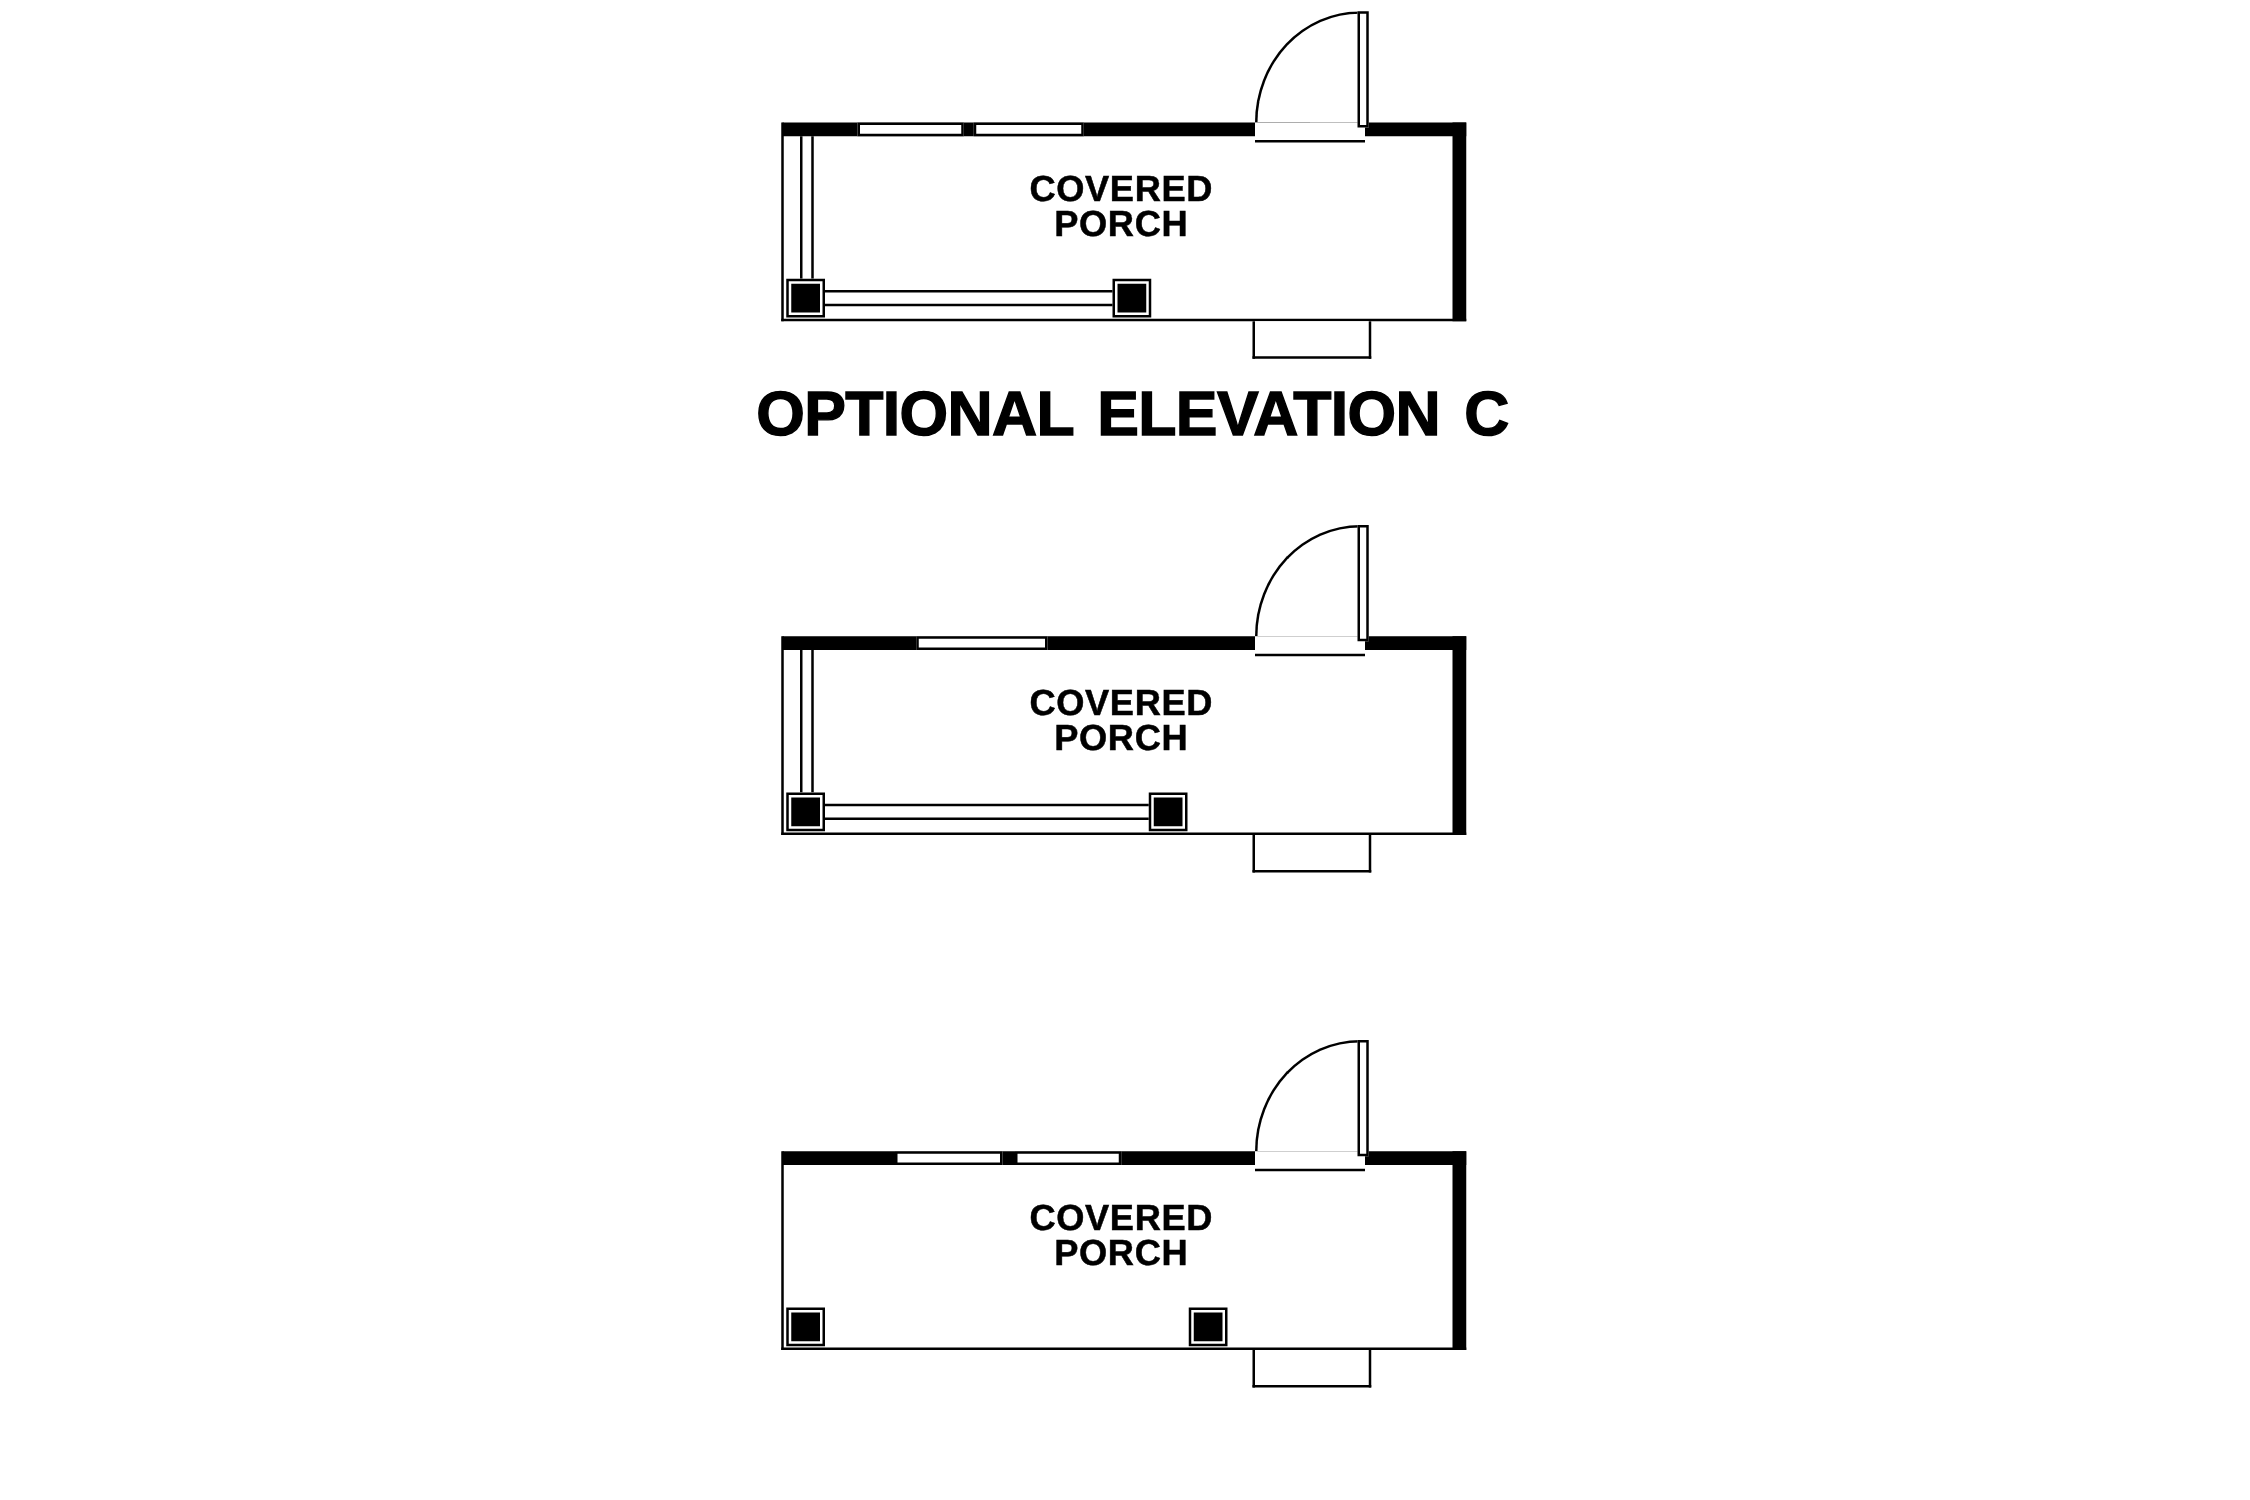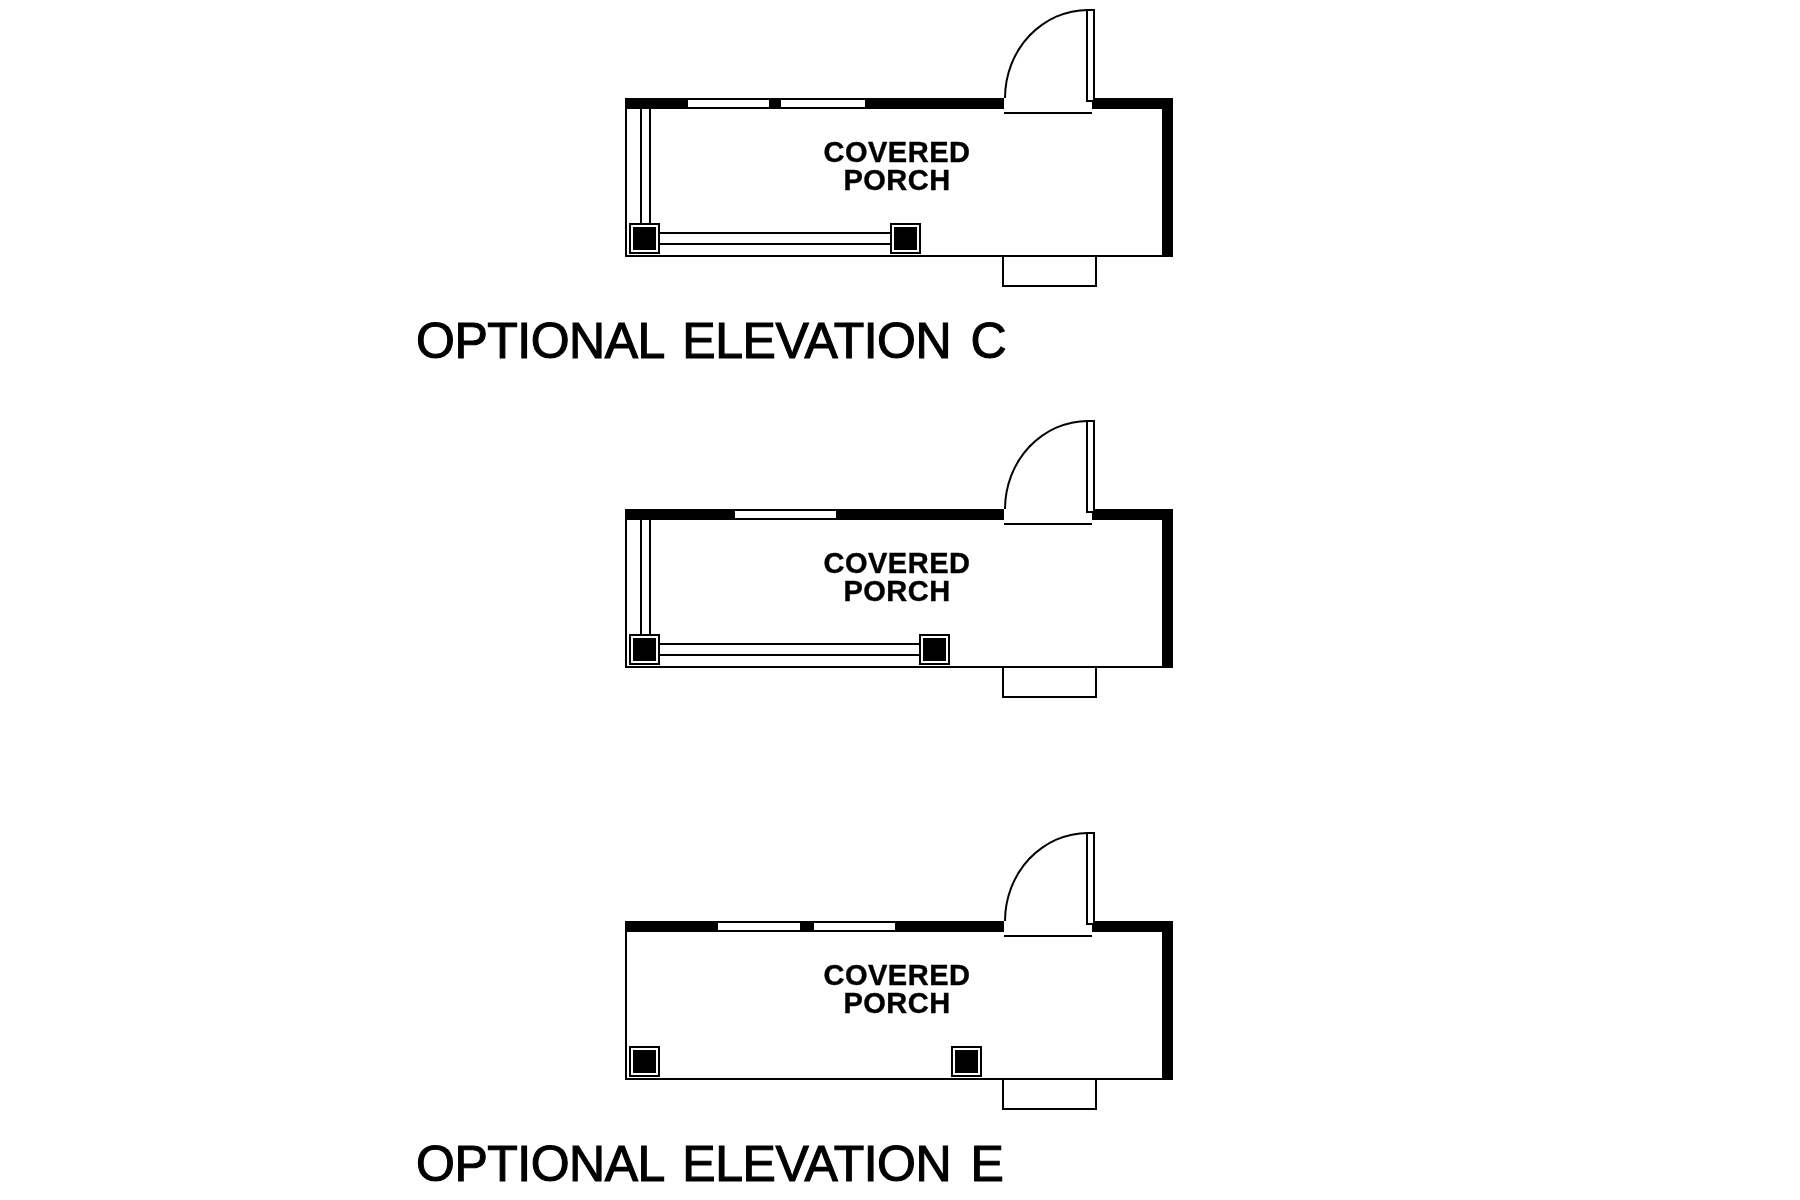--- a/index.html
+++ b/index.html
@@ -47,22 +47,22 @@
   .plan-e .col-right { left:951px; }
   .colcore { position:absolute; inset:2px; background:#000; }
   
   .step { position:absolute; left:1002px; top:calc(var(--wt) + 159px); width:95px; height:30px; background:#fff; border:2px solid #000; border-top:none; box-sizing:border-box; }
   
   .room-label { position:absolute; left:700px; top:calc(var(--wt) + 40px); width:394px; text-align:center;
                 font-weight:bold; font-size:29px; line-height:28px; letter-spacing:0.5px;
                 -webkit-text-stroke:0.4px #000; z-index:5; }
   .room-label span { display:block; }
   
-  .caption { position:absolute; left:400px; top:calc(var(--wt) + 201px); width:1000px; margin:16px; 
-             font-weight:normal; font-size:50px; line-height:52px; letter-spacing:-0.5px; word-spacing:6px;
+  .caption { position:absolute; left:400px; top:calc(var(--wt) + 201px); width:1000px; margin:6px; text-align:center;
+             font-weight:bold; font-size:50px; line-height:52px; letter-spacing:-0.5px; word-spacing:6px;
              -webkit-text-stroke:1.1px #000; z-index:5; }
 </style>
 </head>
 <body>
 
 <div class="canvas">
 
   <section class="plan plan-c">
     <div class="arc"></div>
     <div class="leaf"></div>
@@ -131,16 +131,15 @@
         <div class="colcore"></div>
       </div>
     <div class="col col-right">
         <div class="colcore"></div>
       </div>
     <div class="step"></div>
     <div class="room-label">
       <span>COVERED</span>
       <span>PORCH</span>
     </div>
-    <h2 class="caption">OPTIONAL ELEVATION E</h2>
   </section>
 
 </div>
 
 </body></html>

